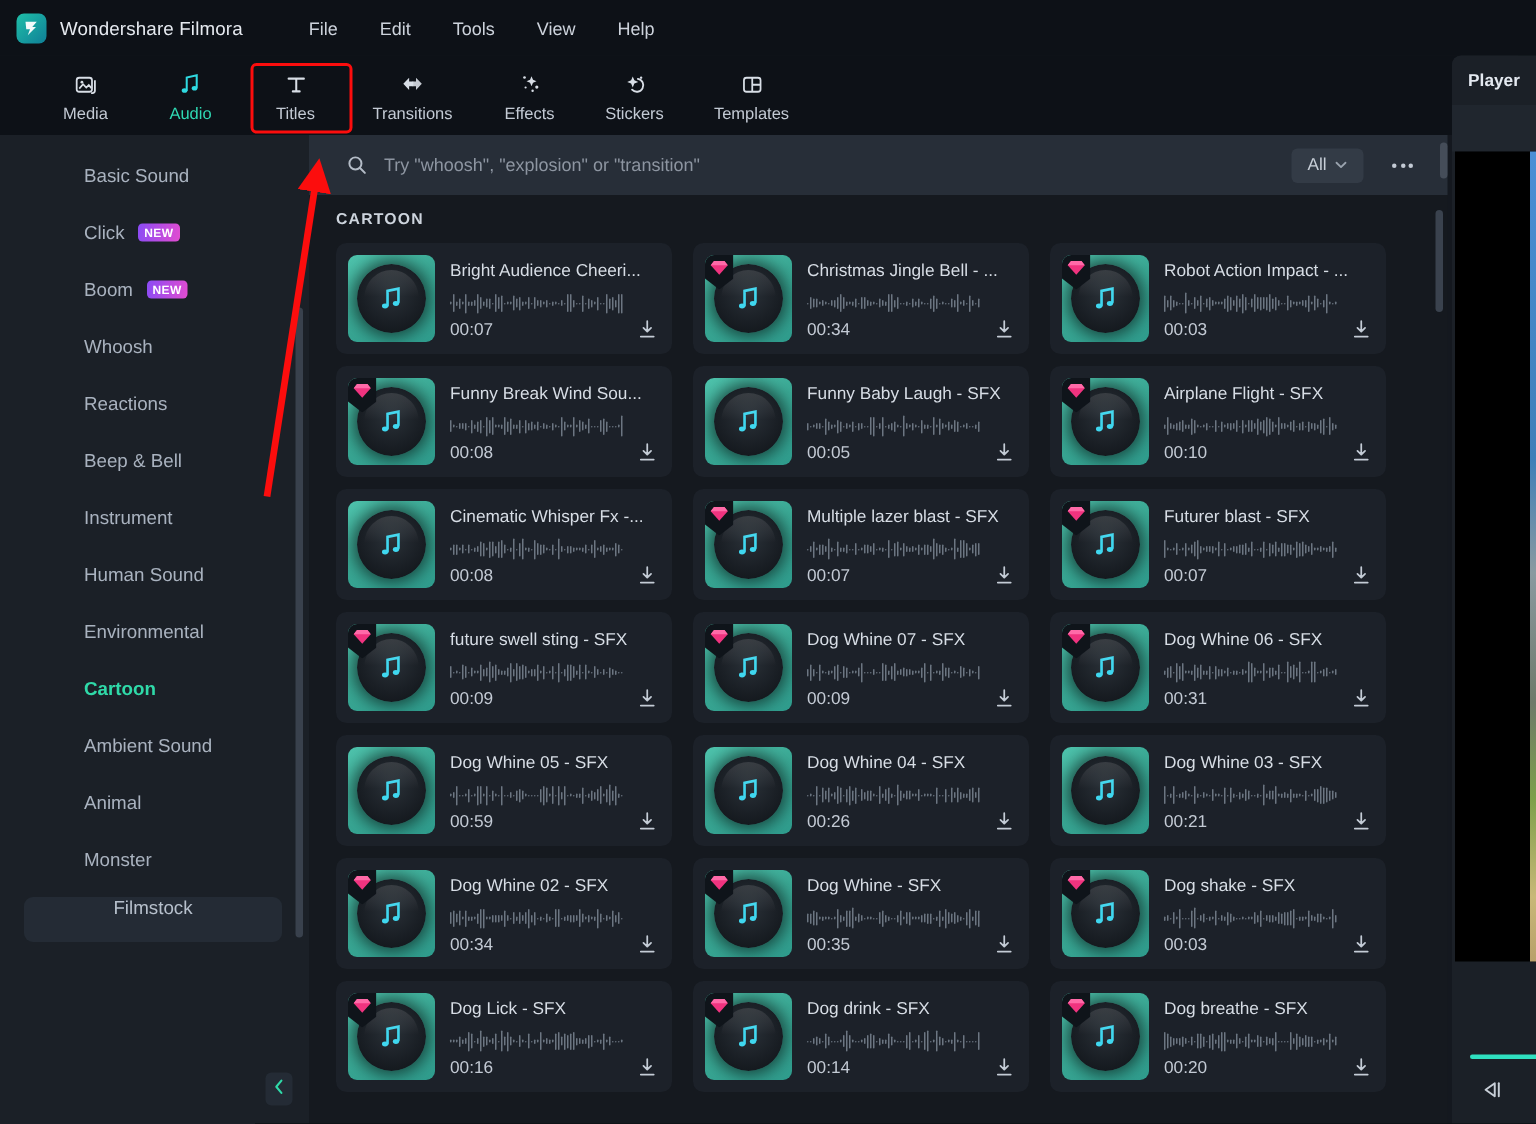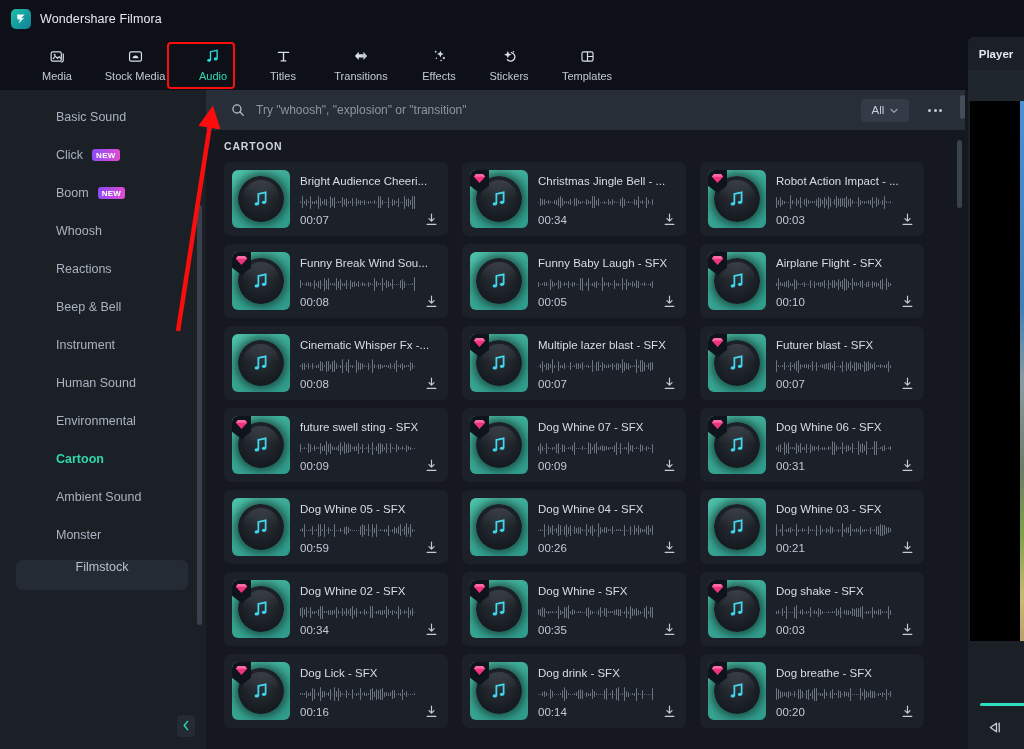--- a/index.html
+++ b/index.html
@@ -201,42 +201,40 @@
 
 <div id="app">
 
   <div class="titlebar">
     <div class="logo">
       <svg width="12" height="12" viewBox="0 0 12 12">
           <path d="M2 1.5 L9.5 1.5 L6.5 5 L9 5 L3.5 10.5 L5 6.5 L2.5 6.5 Z" fill="#ffffff" opacity=".95"></path>
         </svg>
     </div>
     <div class="app-title">Wondershare Filmora</div>
+    <div class="menubar">
+      <div class="menu-item">File</div>
+      <div class="menu-item">Edit</div>
+      <div class="menu-item">Tools</div>
+      <div class="menu-item">View</div>
+      <div class="menu-item">Help</div>
+    </div>
   </div>
 
   <div class="toolbar">
     <div class="tool">
       <span class="ico">
         <svg width="17" height="17" viewBox="0 0 20 20" fill="none" stroke="#d8dee6" stroke-width="1.4">
           <rect x="2.5" y="4.5" width="12" height="11" rx="2"></rect>
             <path d="M4.5 13l3-3.4 2.5 2.6 2-2 2 2.4"></path>
           <circle cx="6.6" cy="8" r="1.1" fill="#d8dee6" stroke="none"></circle>
             <path d="M16.8 6.5v8a2 2 0 0 1-2 2h-1"></path>
         </svg>
       </span>
       <span class="lbl">Media</span>
-    </div>
-    <div class="tool w-wide">
-      <span class="ico">
-        <svg width="17" height="17" viewBox="0 0 20 20" fill="none" stroke="#d8dee6" stroke-width="1.4">
-          <rect x="3" y="4.5" width="14" height="11" rx="2"></rect>
-          <path d="M6.5 12.2c0-2 1.6-3.4 3.5-3.4s3.5 1.4 3.5 3.4z" fill="#d8dee6" stroke="none"></path>
-        </svg>
-      </span>
-      <span class="lbl">Stock Media</span>
     </div>
     <div class="tool active">
       <span class="ico">
         <svg width="18" height="18" viewBox="0 0 20 20" fill="none">
           <path d="M7.2 14.6V5.2l7.4-1.6v9" stroke="#2fd9e0" stroke-width="1.5" stroke-linecap="round"></path>
           <ellipse cx="5.6" cy="14.8" rx="2.1" ry="1.7" fill="#2fd9e0"></ellipse>
           <ellipse cx="13" cy="13.2" rx="2.1" ry="1.7" fill="#2fd9e0"></ellipse>
         </svg>
       </span>
       <span class="lbl">Audio</span>
@@ -323,20 +321,23 @@
         <div class="side-item">
           <span>Environmental</span>
         </div>
         <div class="side-item selected">
           <span>Cartoon</span>
         </div>
         <div class="side-item">
           <span>Ambient Sound</span>
         </div>
         <div class="side-item">
+          <span>Animal</span>
+        </div>
+        <div class="side-item">
           <span>Monster</span>
         </div>
       </div>
     <div class="filmstock-btn">
       <span>Filmstock</span>
     </div>
     <div class="side-scrollbar"></div>
     <div class="collapse-btn">
       <span>
         <svg width="8" height="11" viewBox="0 0 8 11" fill="none" stroke="#2fd9a8" stroke-width="1.4" stroke-linecap="round" stroke-linejoin="round">

